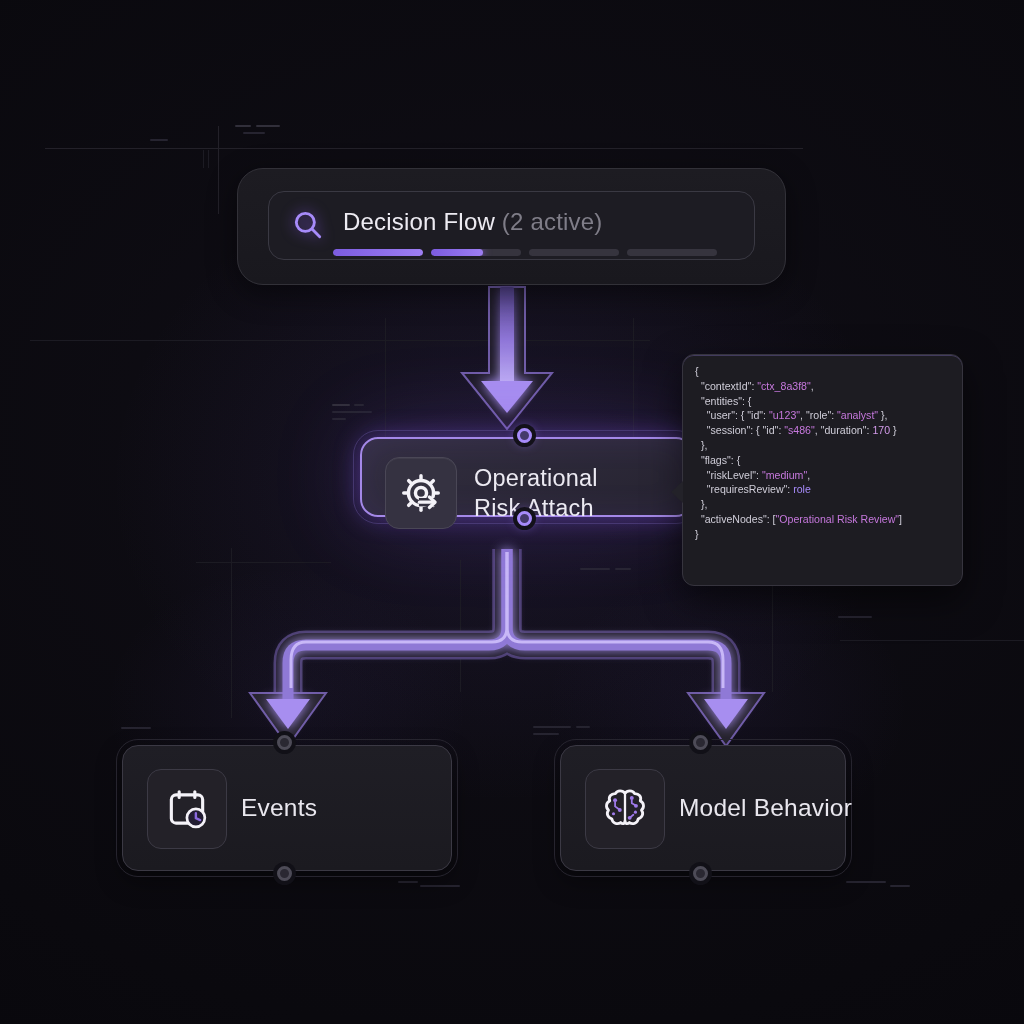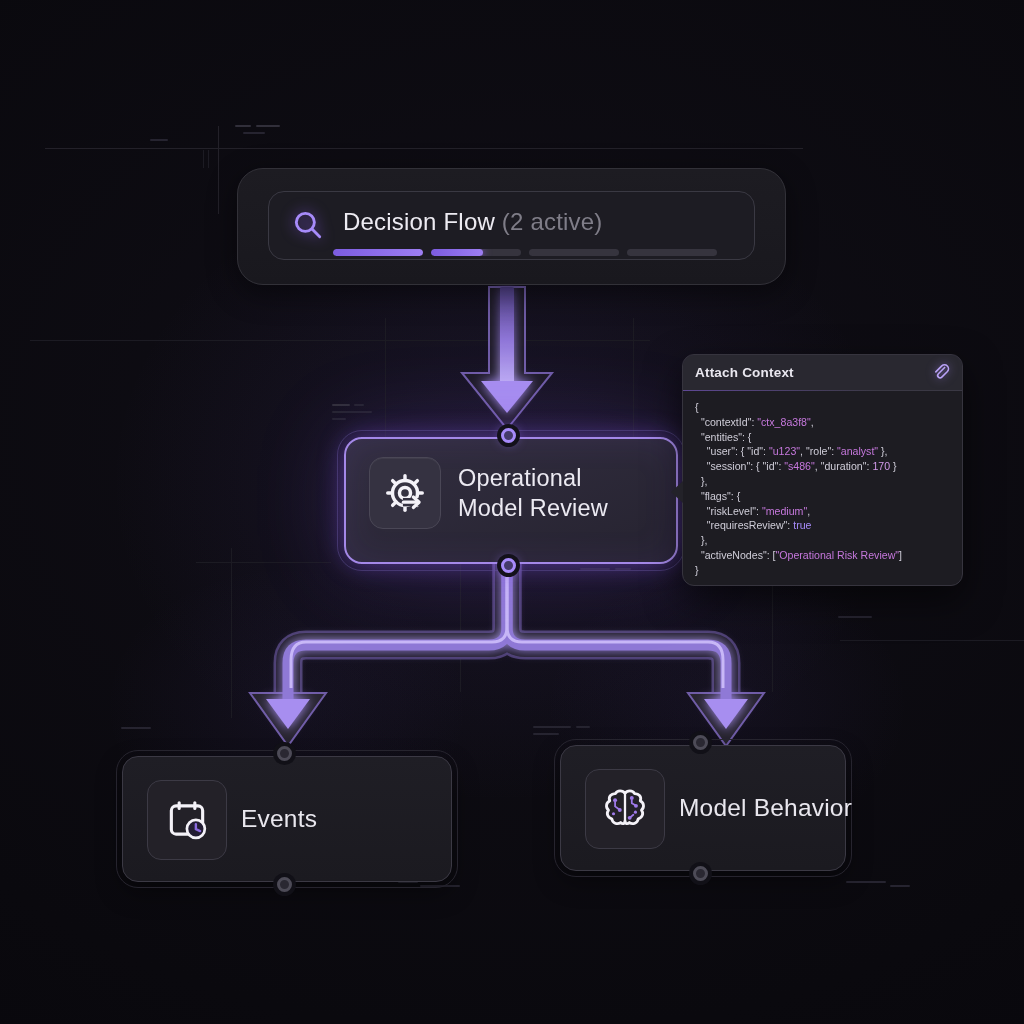--- a/index.html
+++ b/index.html
@@ -60,21 +60,21 @@
   .node{position:absolute;z-index:2;border-radius:16px;}
   .node .icon-tile{position:absolute;border-radius:14px;display:flex;align-items:center;justify-content:center;}
   .port{position:absolute;width:15px;height:15px;border-radius:50%;z-index:3;}
   .port.purple{background:#453a6b;border:3px solid #a78bfa;
     box-shadow:0 0 0 4px #13111a,0 0 12px rgba(150,118,245,.85);}
   .port.gray{background:#2a2832;border:3px solid #4d4b57;box-shadow:0 0 0 4px #111017;}
   .cx{left:calc(50% - 10px);}
 
   
   .node-central{
-    left:344px;top:437px;width:334px;height:127px;border-radius:18px;
+    left:360px;top:437px;width:334px;height:80px;border-radius:18px;
     background:linear-gradient(160deg,#322e40,#262330);
     border:2.5px solid #a488e8;
     outline:1.5px solid rgba(96,80,150,.5);outline-offset:6px;
     box-shadow:0 0 26px rgba(139,92,246,.45),0 0 90px rgba(139,92,246,.22),
                inset 0 0 34px rgba(139,92,246,.10);
   }
   .node-central .icon-tile{left:23px;top:18px;width:72px;height:72px;
     background:#353241;border:1px solid #4a4756;box-shadow:inset 0 1px 0 rgba(255,255,255,.05);}
   .node-central .labels{position:absolute;left:112px;top:24px;font-size:23.5px;line-height:30px;
     color:#eceaf2;font-weight:500;letter-spacing:.2px;}
@@ -84,21 +84,21 @@
     width:330px;height:126px;top:745px;
     background:linear-gradient(180deg,#1f1e25,#1b1a20);
     border:1.5px solid #3b3944;
     outline:1.5px solid #26242e;outline-offset:5px;
     box-shadow:0 10px 26px rgba(0,0,0,.4);
   }
   .node-basic .icon-tile{left:24px;top:23px;width:80px;height:80px;
     background:#232128;border:1px solid #3c3a45;}
   .node-basic .label{position:absolute;left:118px;top:0;height:100%;display:flex;align-items:center;
     font-size:24.5px;color:#e9e7ee;font-weight:500;letter-spacing:.2px;white-space:nowrap;}
-  .node-events{left:122px;margin-top:11px;}
+  .node-events{left:122px;}
   .node-model{left:560px;width:286px;}
 
   
   .context-panel{
     position:absolute;left:682px;top:354px;width:281px;height:232px;z-index:4;
     background:#1d1c22;border:1px solid #36343e;border-radius:12px;
     box-shadow:0 14px 36px rgba(0,0,0,.55),inset 0 1px 0 rgba(167,139,250,.28);
   }
   .context-panel .pointer{
     position:absolute;left:-12px;top:126px;width:0;height:0;
@@ -245,44 +245,36 @@
       </g>
       <line x1="20" y1="30.8" x2="38" y2="30.8" stroke="#353241" stroke-width="8"></line>
       <g stroke="#f4f2f8" stroke-width="3.1" stroke-linecap="round" stroke-linejoin="round" fill="none">
         <line x1="20.5" y1="30.8" x2="34.5" y2="30.8"></line>
         <path d="M30 25.8 L35.5 30.8 L30 35.8"></path>
       </g>
     </svg>
   </div>
   <div class="labels">
     <div>Operational</div>
-    <div>Model Review</div>
+    <div>Risk Attach</div>
   </div>
 </div>
 
 <div class="context-panel">
   <div class="pointer"></div>
-  <div class="panel-header">
-    <span class="panel-title">Attach Context</span>
-    <span class="paperclip">
-      <svg width="19" height="19" viewBox="0 0 22 22">
-        <path d="M15.8 5.2 L8.6 12.4 a2.75 2.75 0 0 0 3.9 3.9 L19 9.8 a4.6 4.6 0 0 0 -6.5 -6.5 L5.6 10.2" fill="none" stroke="#b8a1f5" stroke-width="1.9" stroke-linecap="round" stroke-linejoin="round"></path>
-      </svg>
-    </span>
-  </div>
   <div class="code">
       <div class="code-line"><span class="tok-p">{</span></div>
       <div class="code-line"><span class="tok-p">  </span><span class="tok-k">"contextId"</span><span class="tok-p">: </span><span class="tok-s">"ctx_8a3f8"</span><span class="tok-p">,</span></div>
       <div class="code-line"><span class="tok-p">  </span><span class="tok-k">"entities"</span><span class="tok-p">: {</span></div>
       <div class="code-line"><span class="tok-p">    </span><span class="tok-k">"user"</span><span class="tok-p">: { </span><span class="tok-k">"id"</span><span class="tok-p">: </span><span class="tok-s">"u123"</span><span class="tok-p">, </span><span class="tok-k">"role"</span><span class="tok-p">: </span><span class="tok-s">"analyst"</span><span class="tok-p"> },</span></div>
       <div class="code-line"><span class="tok-p">    </span><span class="tok-k">"session"</span><span class="tok-p">: { </span><span class="tok-k">"id"</span><span class="tok-p">: </span><span class="tok-s">"s486"</span><span class="tok-p">, </span><span class="tok-k">"duration"</span><span class="tok-p">: </span><span class="tok-n">170</span><span class="tok-p"> }</span></div>
       <div class="code-line"><span class="tok-p">  },</span></div>
       <div class="code-line"><span class="tok-p">  </span><span class="tok-k">"flags"</span><span class="tok-p">: {</span></div>
       <div class="code-line"><span class="tok-p">    </span><span class="tok-k">"riskLevel"</span><span class="tok-p">: </span><span class="tok-s">"medium"</span><span class="tok-p">,</span></div>
-      <div class="code-line"><span class="tok-p">    </span><span class="tok-k">"requiresReview"</span><span class="tok-p">: </span><span class="tok-b">true</span></div>
+      <div class="code-line"><span class="tok-p">    </span><span class="tok-k">"requiresReview"</span><span class="tok-p">: </span><span class="tok-b">role</span></div>
       <div class="code-line"><span class="tok-p">  },</span></div>
       <div class="code-line"><span class="tok-p">  </span><span class="tok-k">"activeNodes"</span><span class="tok-p">: [</span><span class="tok-s">"Operational Risk Review"</span><span class="tok-p">]</span></div>
       <div class="code-line"><span class="tok-p">}</span></div>
     </div>
 </div>
 
 <div class="node node-basic node-events">
   <div class="port gray cx" style="top:-11px;"></div>
   <div class="port gray cx" style="bottom:-11px;"></div>
   <div class="icon-tile">

